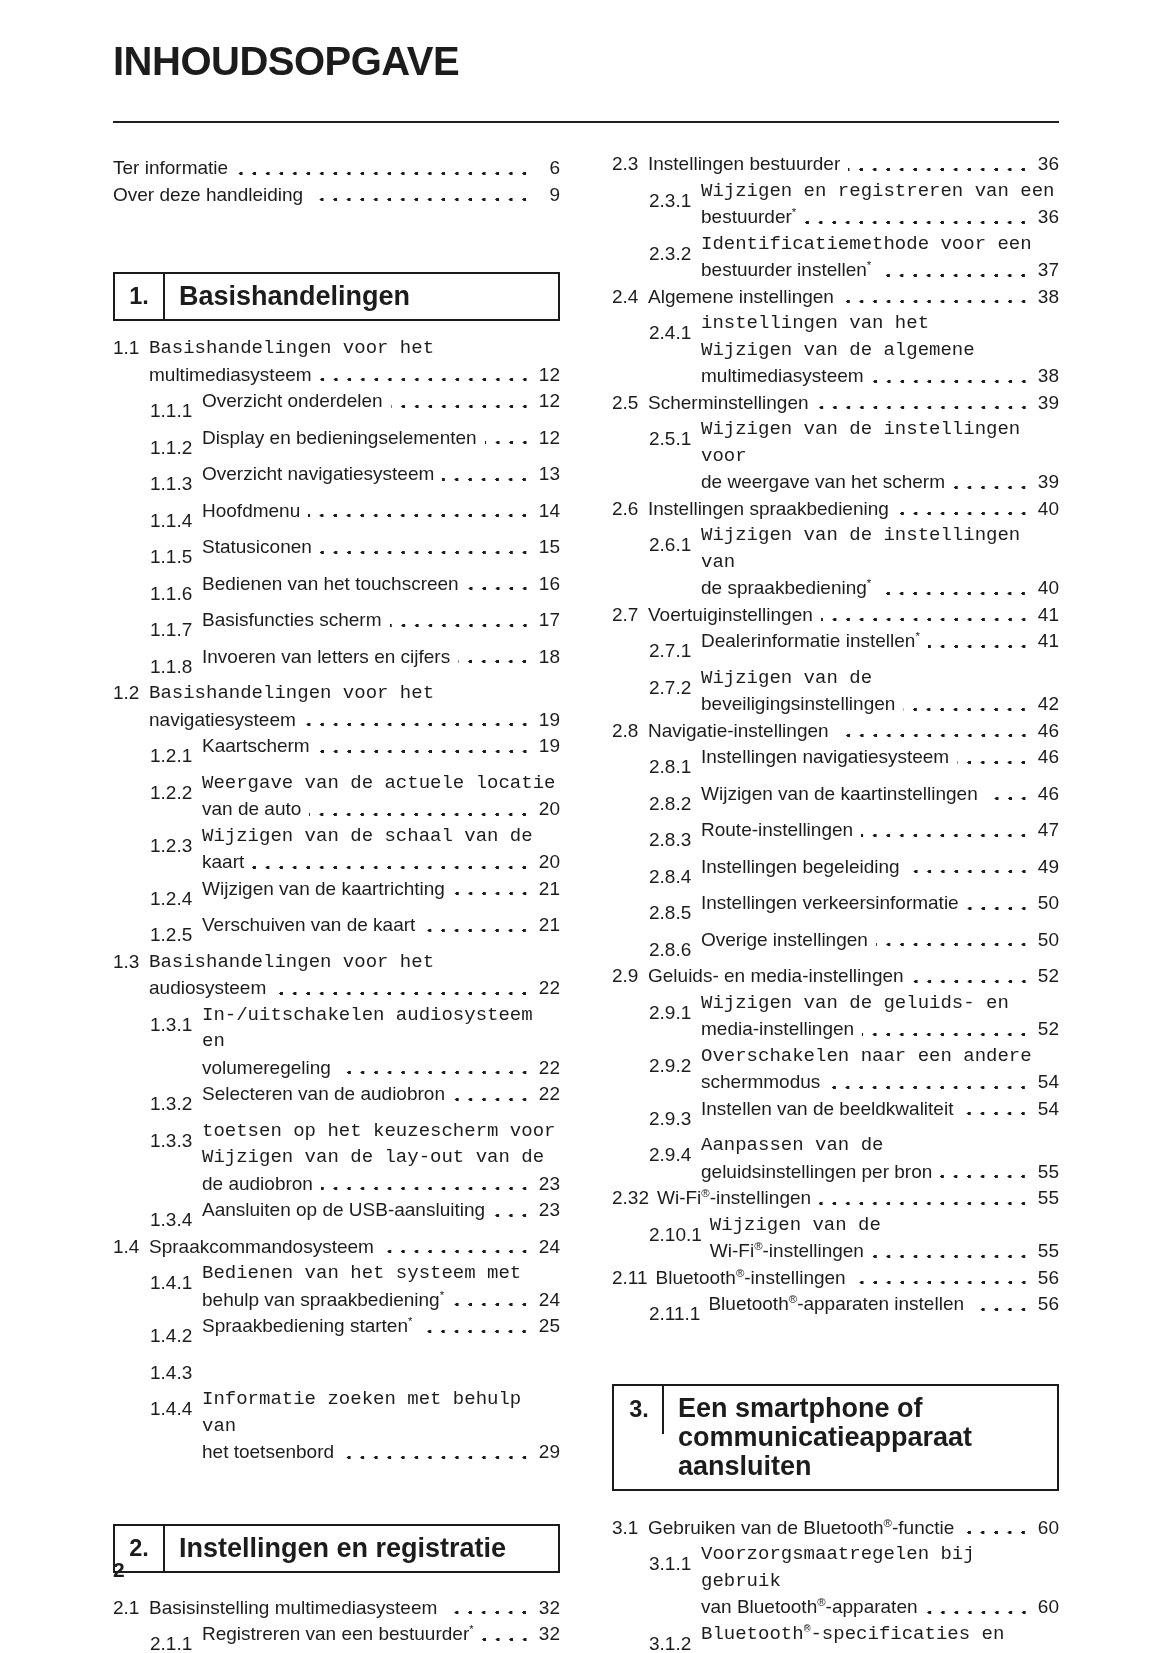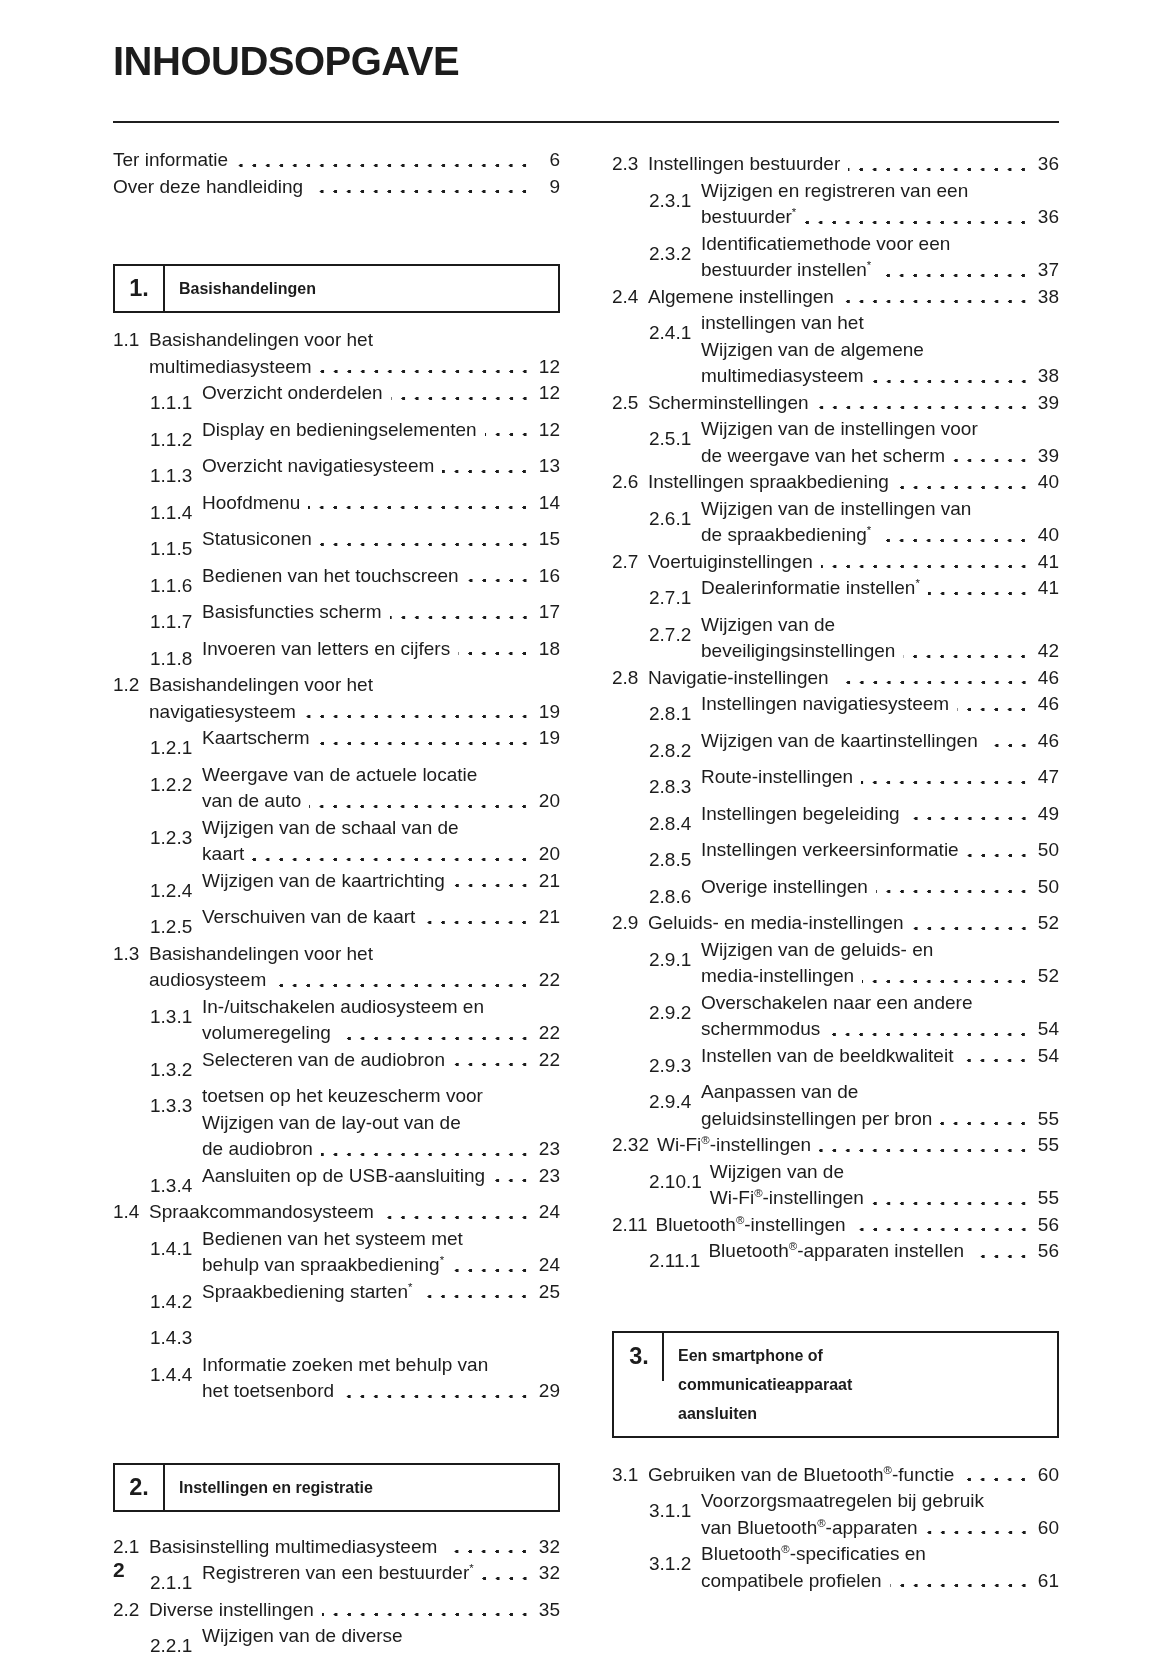--- a/index.html
+++ b/index.html
@@ -39,36 +39,36 @@
   .entry .num{
     flex:0 0 auto;
     min-width:36px;
     padding-right:8px;
     white-space:nowrap;
     box-sizing:border-box;
   }
   .entry.l2{padding-left:37px;}
   .entry.l2 .num{min-width:52px;margin-top:10px;}
   .entry .body{flex:1 1 auto; min-width:0;}
-  .entry .line{display:block;}
+  .entry .line{display:block;font-family:Liberation Mono, monospace;}
   .lastline{display:flex; align-items:flex-start;}
   .lastline .txt{flex:0 1 auto;}
   .leader{
     flex:1 1 14px;
     min-width:8px;
     height:5px;
     align-self:flex-end;
     margin:0 5px 6px 8px;
     background-image:radial-gradient(1.8px at 7px 2.5px, #1c1c1c 99%, transparent 100%);
     background-size:13.5px 5px;
     background-repeat:repeat-x;
     background-position:right bottom;
   }
   .pg{flex:0 0 auto; min-width:24px; text-align:right; white-space:nowrap;}
-  .column .entry.l0:first-child{margin-top:24px;}
+  .column .entry.l0:first-child{margin-top:32px;}
 
   sup{font-size:60%; vertical-align:super; line-height:0;}
 
   
   .chapter-box{
     display:flex;
     align-items:stretch;
     border:2px solid #1b1b1b;
     margin:64px 0 14px 0;
   }
@@ -82,21 +82,21 @@
     border-right:2px solid #1b1b1b;
     font-weight:bold;
     font-size:23.5px;
     padding:6px 4px;
     box-sizing:border-box;
     position:relative;
   }
   .chapter-title{
     flex:1 1 auto;
     font-weight:bold;
-    font-size:16px;
+    font-size:27px;
     line-height:29px;
     padding:8px 14px;
   }
   .chapter-box.short-divider .chapter-num{
     align-items:flex-start;
     padding-top:10px;
     border-right:none;
   }
   .chapter-box.short-divider .chapter-num::after{
     content:"";

